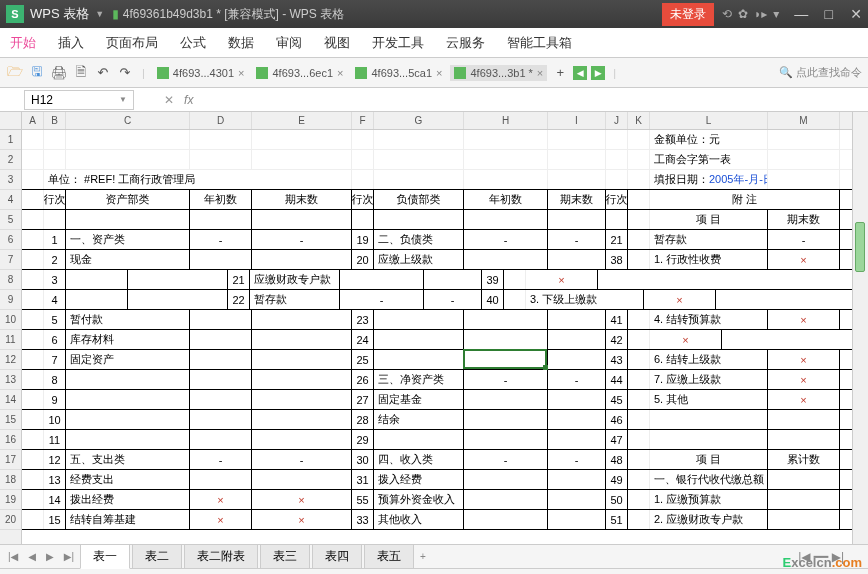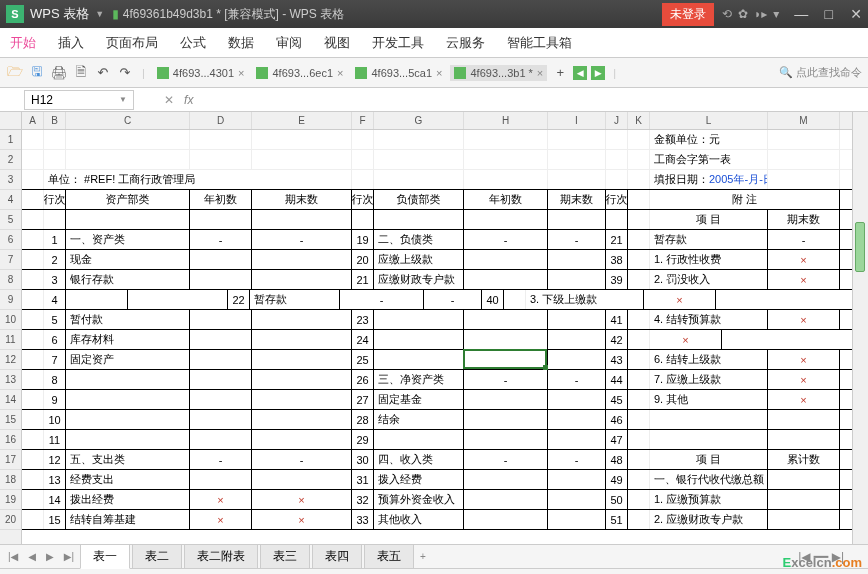--- a/index.html
+++ b/index.html
@@ -271,30 +271,28 @@
           <div class="scell center" style="width: 84px;"></div>
           <div class="scell center" style="width: 58px;"></div>
           <div class="scell center" style="width: 22px;">38</div>
           <div class="scell noborder" style="width: 22px;"></div>
           <div class="scell " style="width: 118px;">1. 行政性收费</div>
           <div class="scell center red" style="width: 72px;">×</div>
         </div>
         <div class="srow ">
           <div class="scell noborder" style="width: 22px;"></div>
           <div class="scell center" style="width: 22px;">3</div>
-          <div class="scell " style="width: 124px;">银行存款</div>
           <div class="scell center" style="width: 62px;"></div>
           <div class="scell center" style="width: 100px;"></div>
           <div class="scell center" style="width: 22px;">21</div>
           <div class="scell " style="width: 90px;">应缴财政专户款</div>
           <div class="scell center" style="width: 84px;"></div>
           <div class="scell center" style="width: 58px;"></div>
           <div class="scell center" style="width: 22px;">39</div>
           <div class="scell noborder" style="width: 22px;"></div>
-          <div class="scell " style="width: 118px;">2. 罚没收入</div>
           <div class="scell center red" style="width: 72px;">×</div>
         </div>
         <div class="srow ">
           <div class="scell noborder" style="width: 22px;"></div>
           <div class="scell center" style="width: 22px;">4</div>
           <div class="scell center" style="width: 62px;"></div>
           <div class="scell center" style="width: 100px;"></div>
           <div class="scell center" style="width: 22px;">22</div>
           <div class="scell " style="width: 90px;">暂存款</div>
           <div class="scell center" style="width: 84px;">-</div>
@@ -368,21 +366,21 @@
           <div class="scell center" style="width: 22px;">9</div>
           <div class="scell " style="width: 124px;"></div>
           <div class="scell center" style="width: 62px;"></div>
           <div class="scell center" style="width: 100px;"></div>
           <div class="scell center" style="width: 22px;">27</div>
           <div class="scell " style="width: 90px;">固定基金</div>
           <div class="scell center" style="width: 84px;"></div>
           <div class="scell center" style="width: 58px;"></div>
           <div class="scell center" style="width: 22px;">45</div>
           <div class="scell noborder" style="width: 22px;"></div>
-          <div class="scell " style="width: 118px;">9. 其他</div>
+          <div class="scell " style="width: 118px;">5. 其他</div>
           <div class="scell center red" style="width: 72px;">×</div>
         </div>
         <div class="srow ">
           <div class="scell noborder" style="width: 22px;"></div>
           <div class="scell center" style="width: 22px;">10</div>
           <div class="scell " style="width: 124px;"></div>
           <div class="scell center" style="width: 62px;"></div>
           <div class="scell center" style="width: 100px;"></div>
           <div class="scell center" style="width: 22px;">28</div>
           <div class="scell " style="width: 90px;">结余</div>
@@ -437,21 +435,21 @@
           <div class="scell noborder" style="width: 22px;"></div>
           <div class="scell " style="width: 118px;">一、银行代收代缴总额</div>
           <div class="scell center" style="width: 72px;"></div>
         </div>
         <div class="srow ">
           <div class="scell noborder" style="width: 22px;"></div>
           <div class="scell center" style="width: 22px;">14</div>
           <div class="scell " style="width: 124px;">拨出经费</div>
           <div class="scell center red" style="width: 62px;">×</div>
           <div class="scell center red" style="width: 100px;">×</div>
-          <div class="scell center" style="width: 22px;">32</div>
+          <div class="scell center" style="width: 22px;">55</div>
           <div class="scell " style="width: 90px;">预算外资金收入</div>
           <div class="scell center" style="width: 84px;"></div>
           <div class="scell center" style="width: 58px;"></div>
           <div class="scell center" style="width: 22px;">50</div>
           <div class="scell noborder" style="width: 22px;"></div>
           <div class="scell " style="width: 118px;">1. 应缴预算款</div>
           <div class="scell center" style="width: 72px;"></div>
         </div>
         <div class="srow ">
           <div class="scell noborder" style="width: 22px;"></div>

